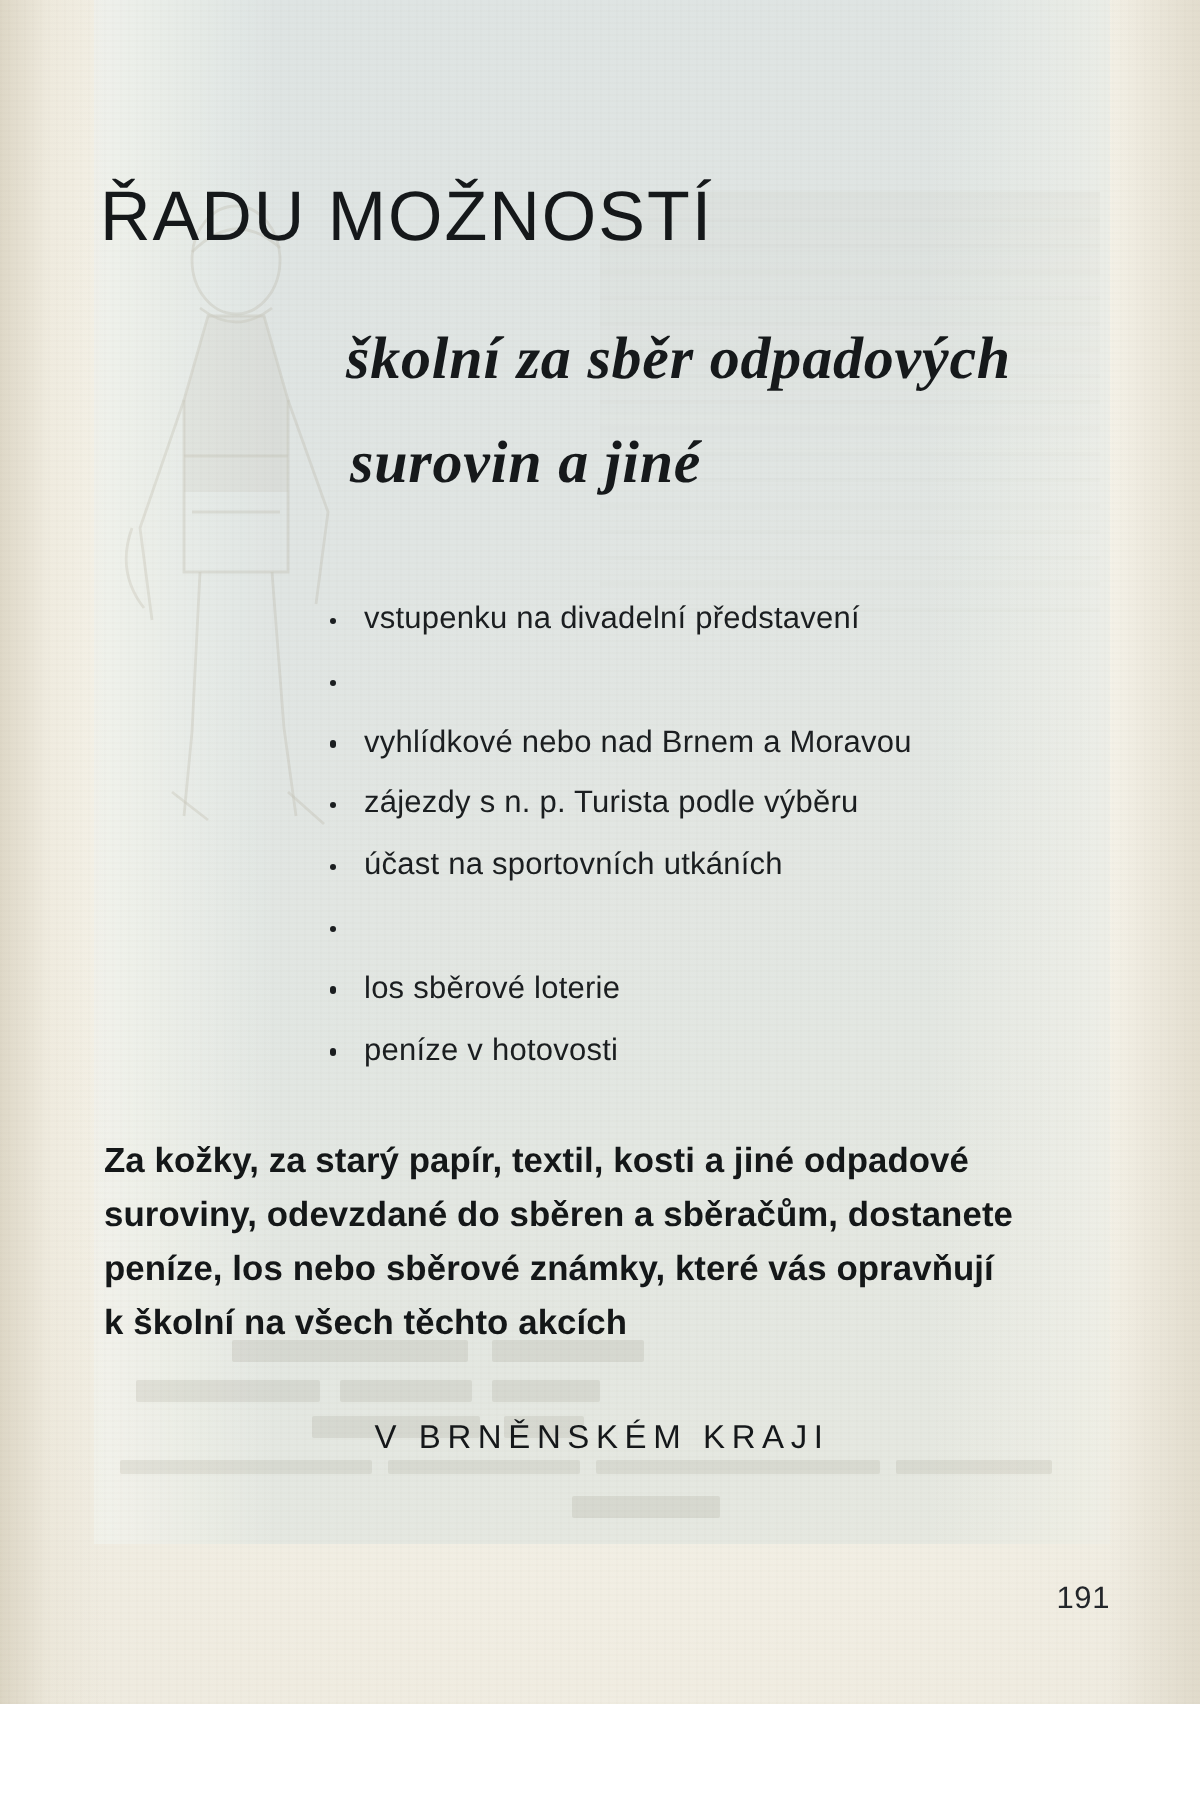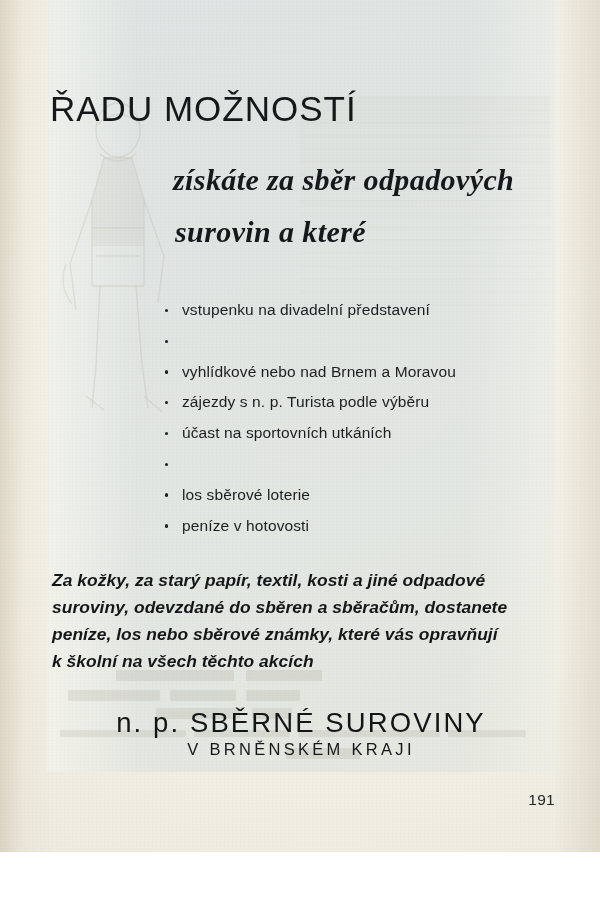--- a/index.html
+++ b/index.html
@@ -168,21 +168,20 @@
   #body-copy {
     position: absolute;
     left: 52px;
     top: 567px;
     width: 500px;
     font-size: 17.4px;
     font-weight: 700;
     line-height: 27px;
     color: #141718;
     letter-spacing: .05px;
-    font-style: italic;
   }
   #body-copy .body-line { display: block; white-space: nowrap; }
 
   #signature {
     position: absolute;
     left: 47px;
     top: 708px;
     width: 508px;
     text-align: center;
   }
@@ -262,22 +261,22 @@
     <span class="ghost-word" style="left:226px; top:78px;  width:74px;"></span>
   </div>
 
   <div id="gutter-shade"></div>
   <div id="right-edge-shade"></div>
   <div id="paper-grain"></div>
 
   <h1 id="headline">ŘADU MOŽNOSTÍ</h1>
 
   <div id="subtitle">
-    <span class="sub-line">získáte za sběr odpadových</span>
-    <span class="sub-line">surovin a které</span>
+    <span class="sub-line">školní za sběr odpadových</span>
+    <span class="sub-line">surovin a jiné</span>
   </div>
 
   <ul id="benefit-list">
     <li>
       <span class="dot"></span>
       <span>vstupenku na divadelní představení</span>
     </li>
     <li>
       <span class="dot"></span>
     </li>
@@ -307,19 +306,18 @@
   </ul>
 
   <div id="body-copy">
     <span class="body-line">Za kožky, za starý papír, textil, kosti a jiné odpadové</span>
     <span class="body-line">suroviny, odevzdané do sběren a sběračům, dostanete</span>
     <span class="body-line">peníze, los nebo sběrové známky, které vás opravňují</span>
     <span class="body-line">k školní na všech těchto akcích</span>
   </div>
 
   <div id="signature">
-    <div id="company-name">n. p. SBĚRNÉ SUROVINY</div>
     <div id="company-region">V BRNĚNSKÉM KRAJI</div>
   </div>
 
   <div id="page-number">191</div>
 
 </div>
 
 </body></html>

